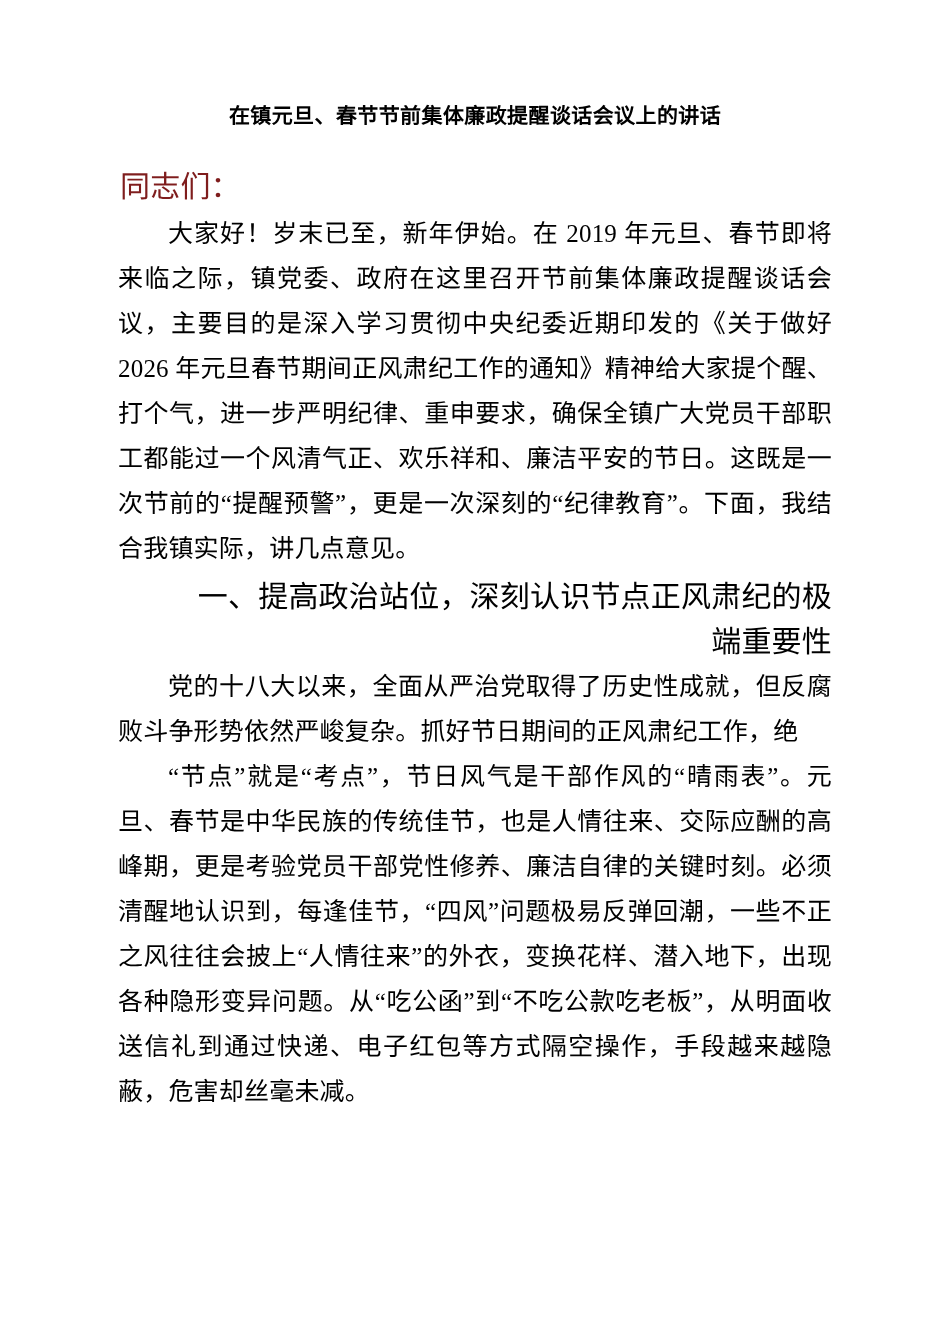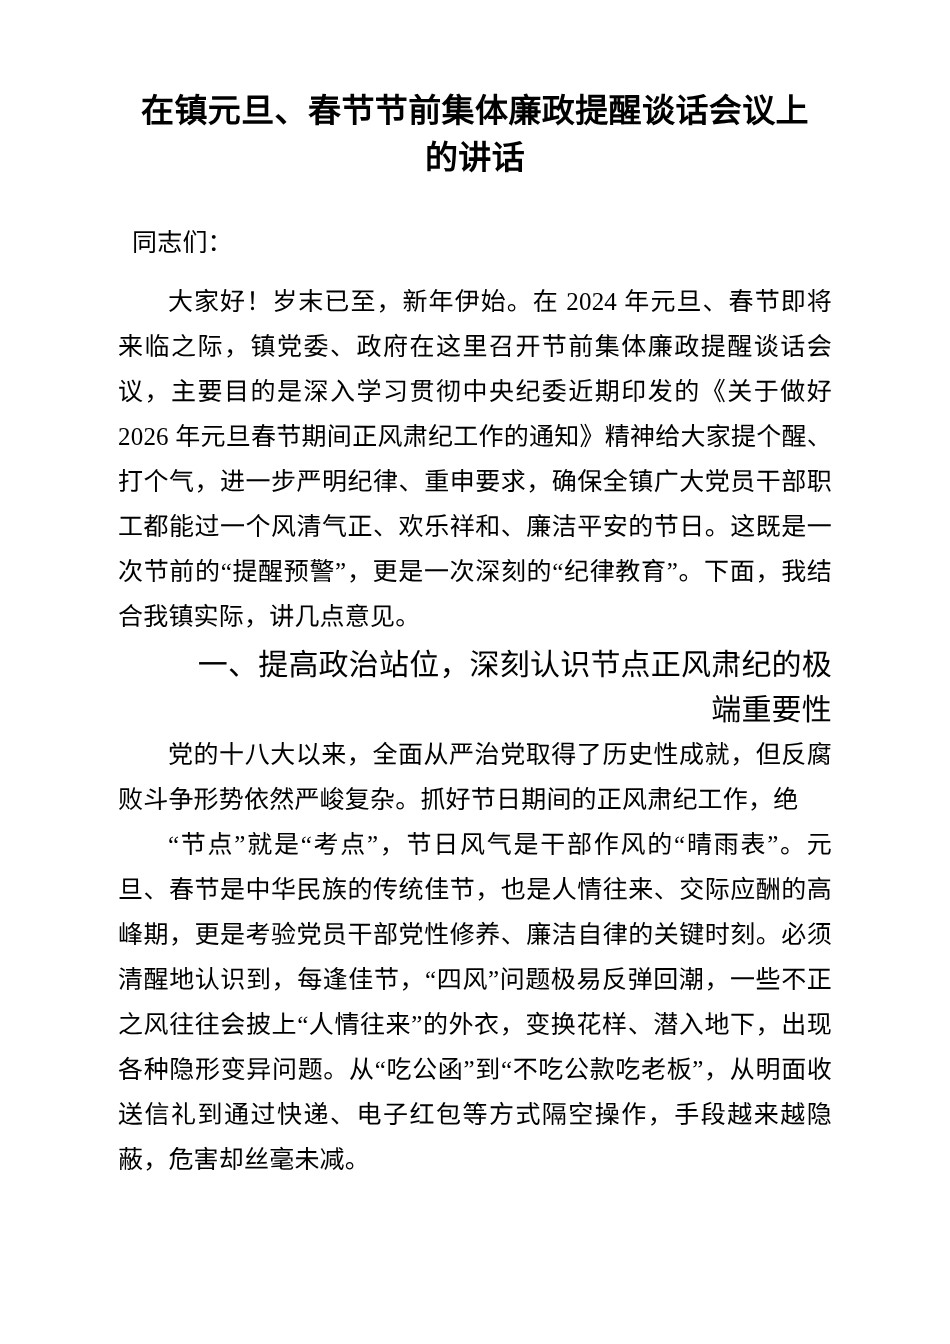--- a/index.html
+++ b/index.html
@@ -23,36 +23,36 @@
     position: absolute;
     left: 118px;
     top: 0;
     width: 714px;
   }
 
   
   .doc-title {
     font-family: "Liberation Sans", "DejaVu Sans", sans-serif;
     font-weight: bold;
-    font-size: 33px;
+    font-size: 21px;
     line-height: 47px;
     color: #000000;
     text-align: center;
-    margin: 16px;
-    padding-top: 71px;
+    margin: 0;
+    padding-top: 92px;
     letter-spacing: 0.4px;
   }
 
   
   .salutation {
     font-family: "Liberation Serif", "DejaVu Serif", serif;
-    font-size: 25px;
+    font-size: 30px;
     line-height: 45px;
-    color: #000000;
-    margin: 14px;
+    color: #7f1d1d;
+    margin: 2px;
     padding-top: 23px;
     text-align: justify;
     text-justify: inter-ideograph;
     letter-spacing: 0.2px;
   }
 
   
   .para {
     font-family: "Liberation Serif", "DejaVu Serif", serif;
     font-size: 25px;
@@ -82,21 +82,21 @@
 </head>
 <body>
 
 <div class="page">
   <div class="doc-body">
 
     <h1 class="doc-title">在镇元旦、春节节前集体廉政提醒谈话会议上的讲话</h1>
 
     <p class="salutation">同志们：</p>
 
-    <p class="para">大家好！岁末已至，新年伊始。在 2024 年元旦、春节即将来临之际，镇党委、政府在这里召开节前集体廉政提醒谈话会议，主要目的是深入学习贯彻中央纪委近期印发的《关于做好 2026 年元旦春节期间正风肃纪工作的通知》精神给大家提个醒、打个气，进一步严明纪律、重申要求，确保全镇广大党员干部职工都能过一个风清气正、欢乐祥和、廉洁平安的节日。这既是一次节前的“提醒预警”，更是一次深刻的“纪律教育”。下面，我结合我镇实际，讲几点意见。</p>
+    <p class="para">大家好！岁末已至，新年伊始。在 2019 年元旦、春节即将来临之际，镇党委、政府在这里召开节前集体廉政提醒谈话会议，主要目的是深入学习贯彻中央纪委近期印发的《关于做好 2026 年元旦春节期间正风肃纪工作的通知》精神给大家提个醒、打个气，进一步严明纪律、重申要求，确保全镇广大党员干部职工都能过一个风清气正、欢乐祥和、廉洁平安的节日。这既是一次节前的“提醒预警”，更是一次深刻的“纪律教育”。下面，我结合我镇实际，讲几点意见。</p>
 
     <h2 class="section-heading">一、提高政治站位，深刻认识节点正风肃纪的极端重要性</h2>
 
     <p class="para">党的十八大以来，全面从严治党取得了历史性成就，但反腐败斗争形势依然严峻复杂。抓好节日期间的正风肃纪工作，绝</p>
 
     <p class="para">“节点”就是“考点”，节日风气是干部作风的“晴雨表”。元旦、春节是中华民族的传统佳节，也是人情往来、交际应酬的高峰期，更是考验党员干部党性修养、廉洁自律的关键时刻。必须清醒地认识到，每逢佳节，“四风”问题极易反弹回潮，一些不正之风往往会披上“人情往来”的外衣，变换花样、潜入地下，出现各种隐形变异问题。从“吃公函”到“不吃公款吃老板”，从明面收送信礼到通过快递、电子红包等方式隔空操作，手段越来越隐蔽，危害却丝毫未减。</p>
 
   </div>
 </div>
 

